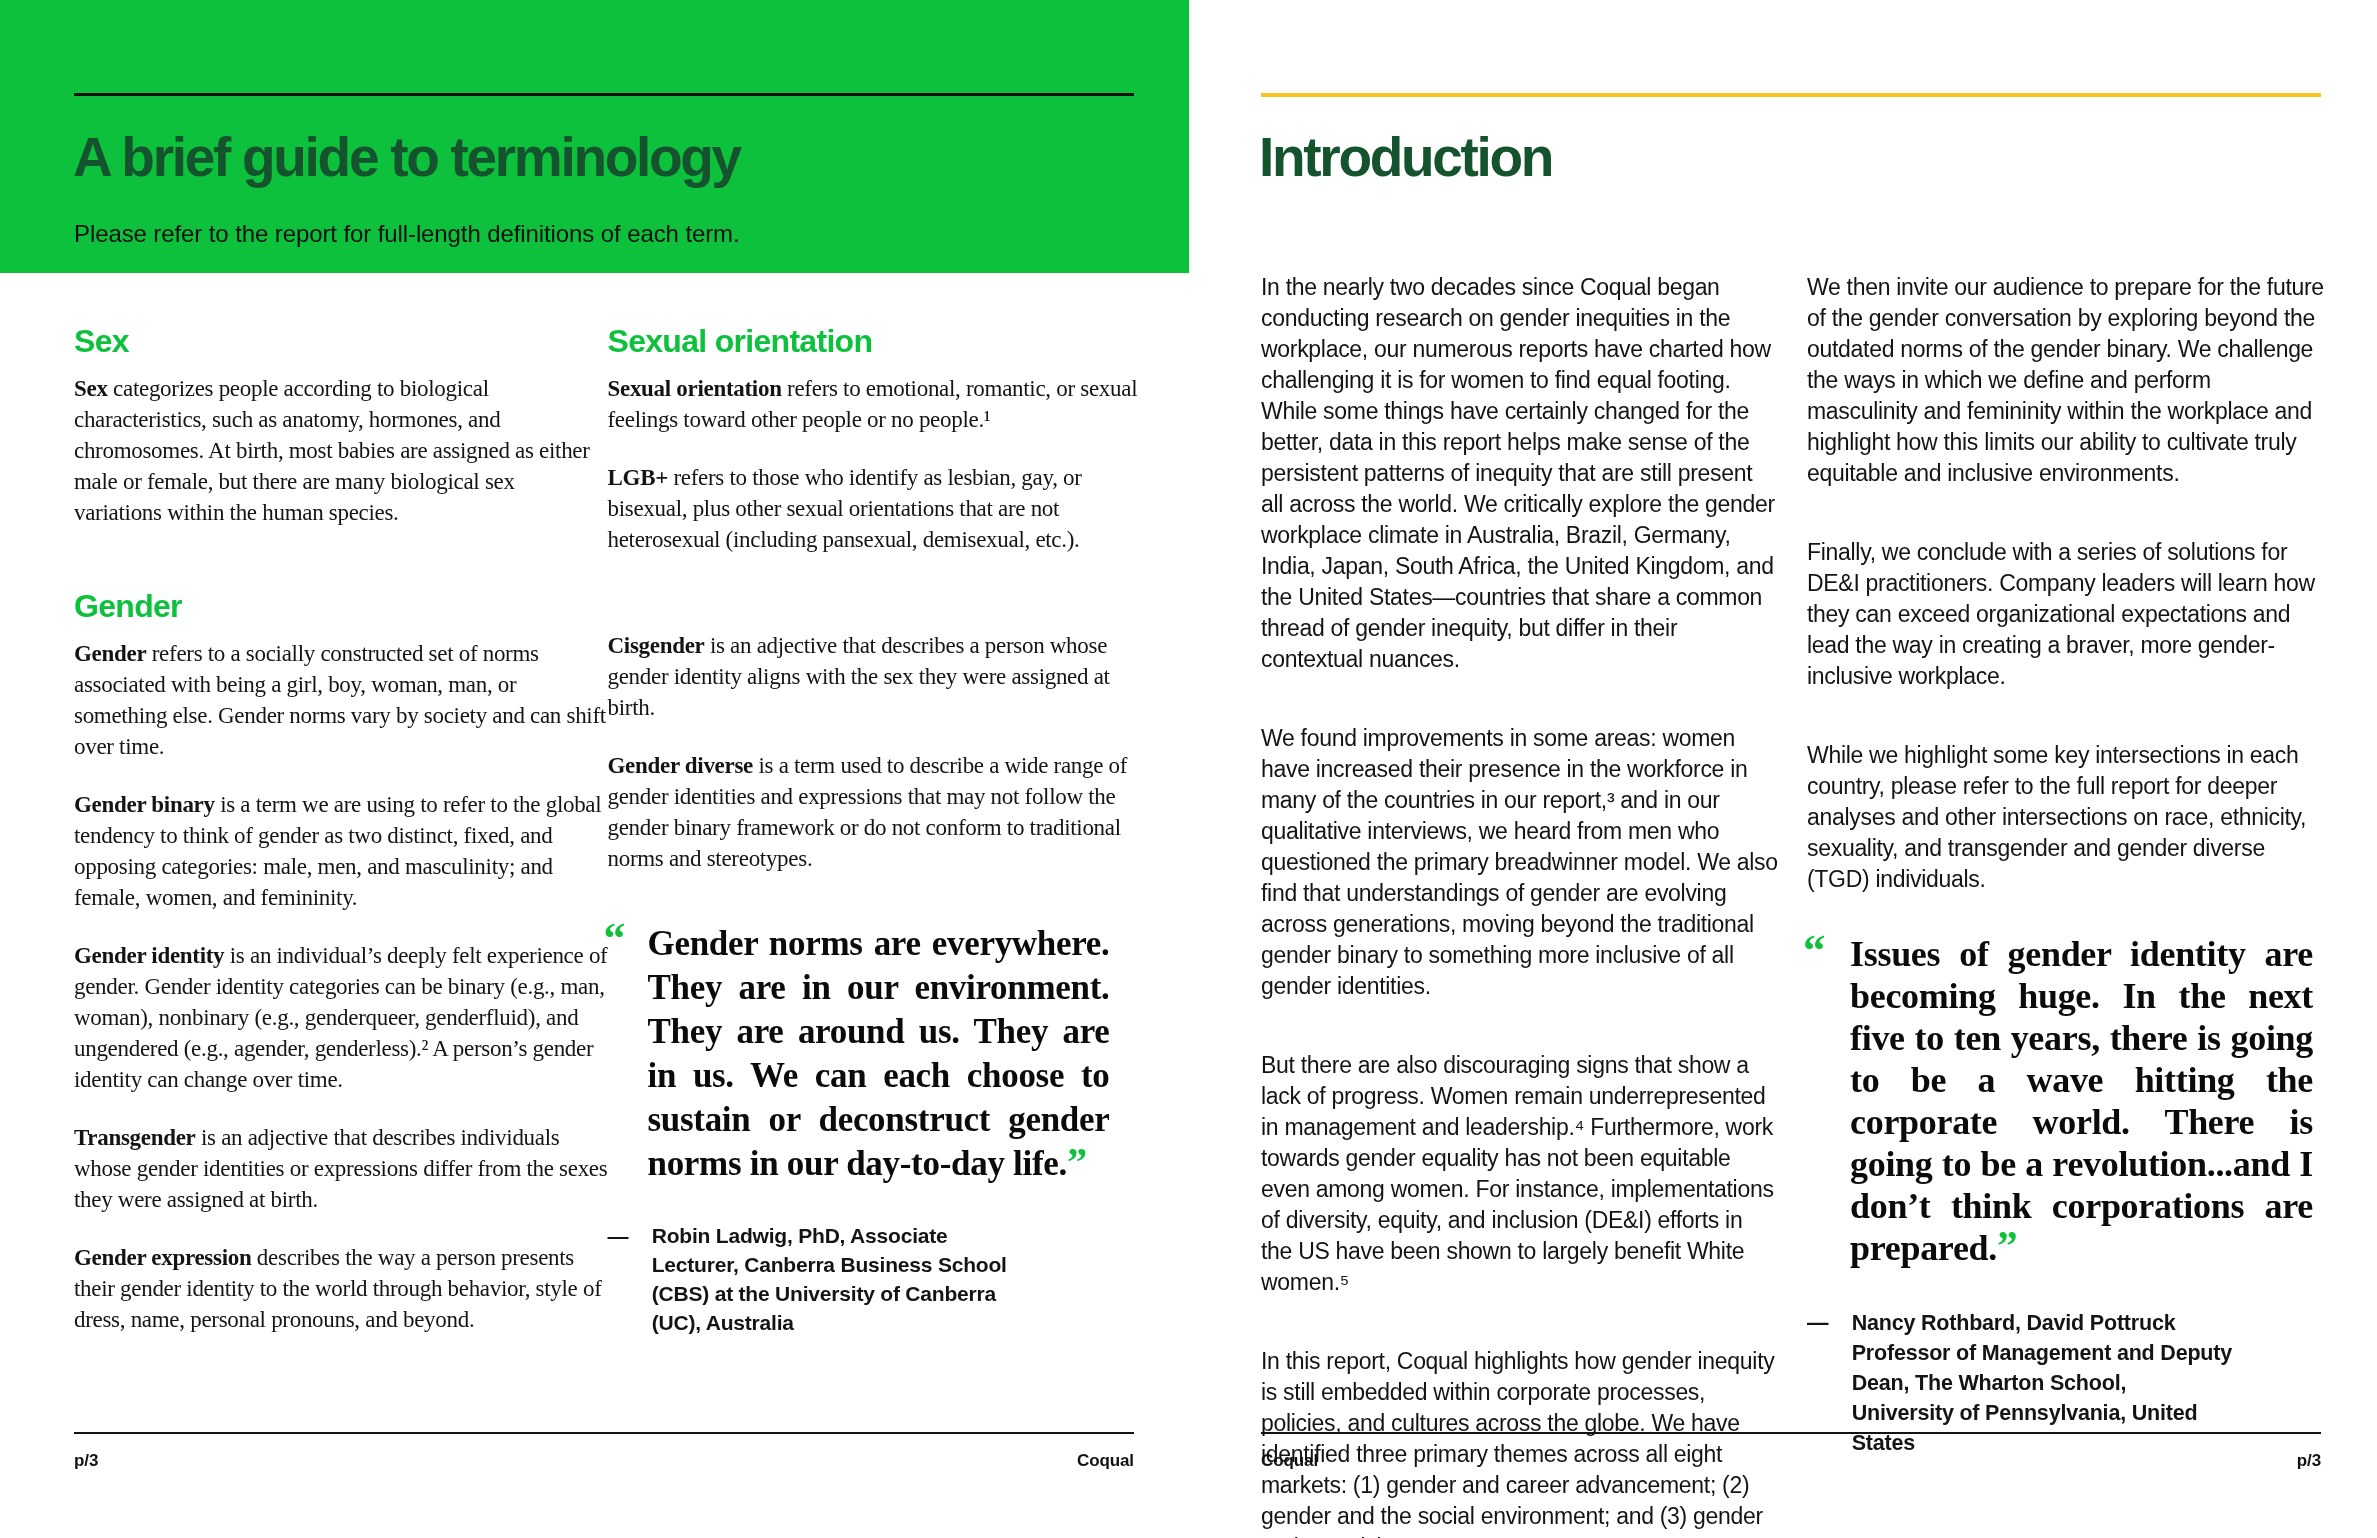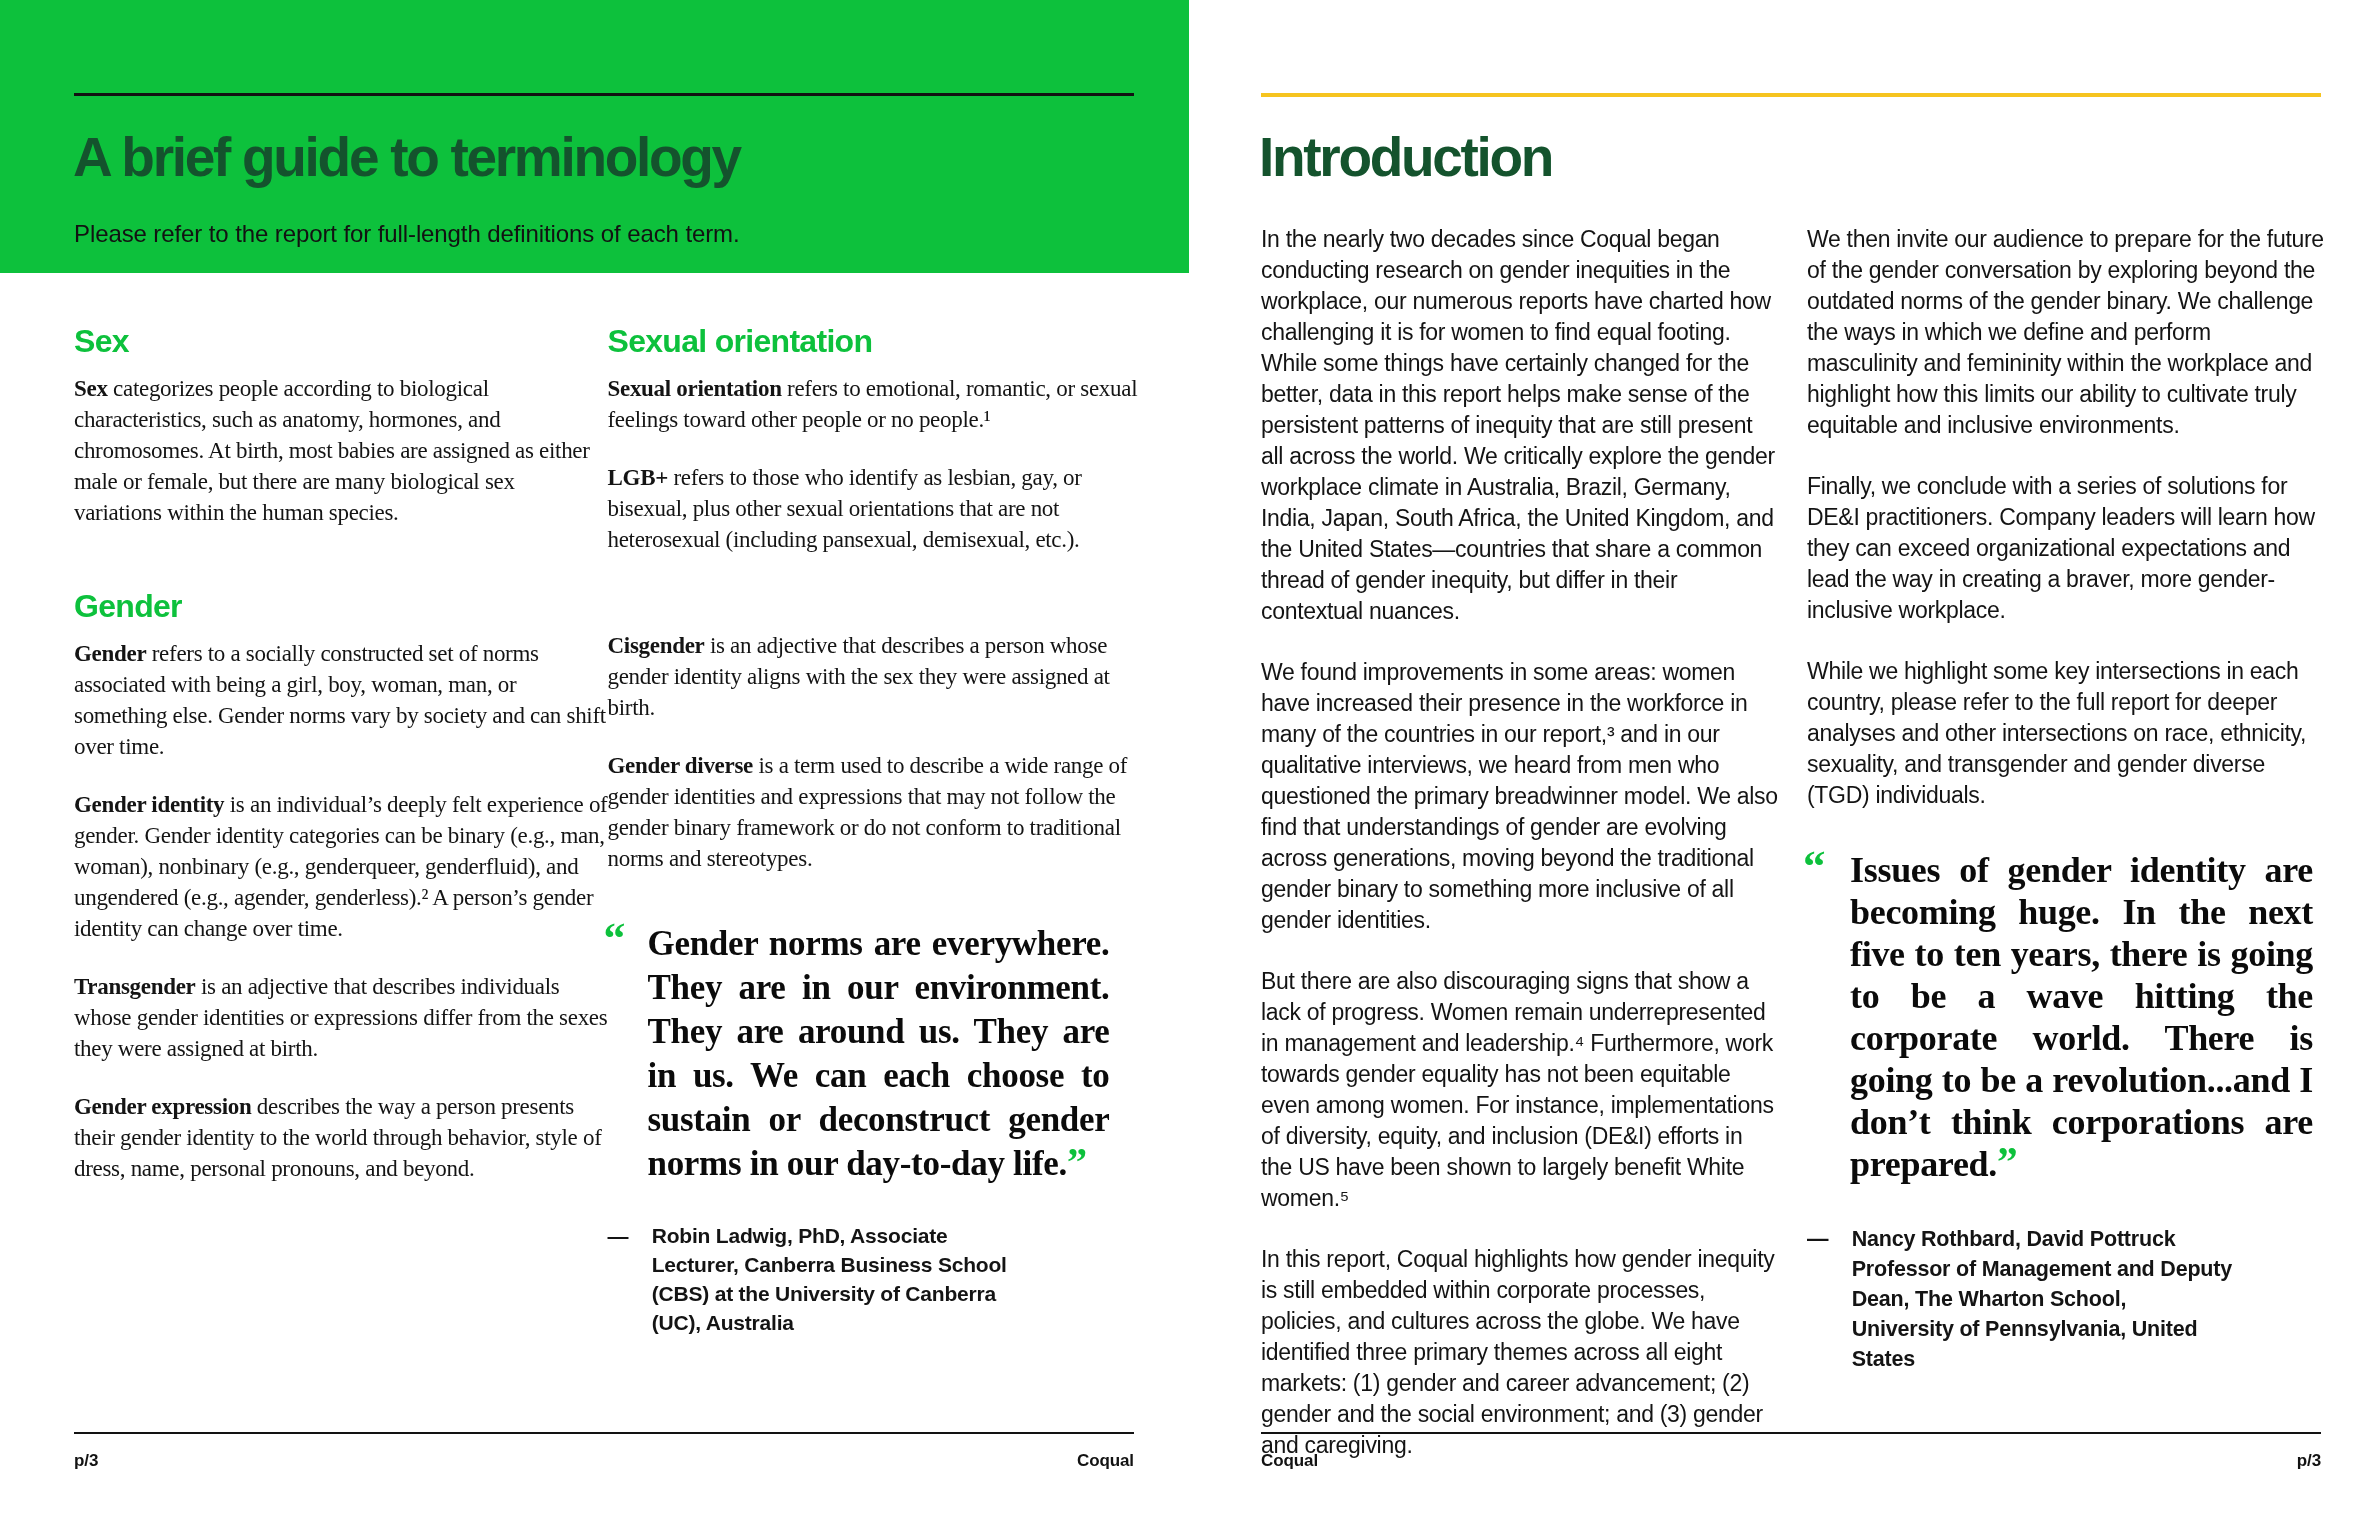--- a/index.html
+++ b/index.html
@@ -51,21 +51,21 @@
     font-size:32px; font-weight:700; letter-spacing:-0.7px;
     color:var(--green,#0DC13C); margin-bottom:13px;
   }
   .gap-top { margin-top:60px; }
 
   .def, .body-par {
     font-size:23px; line-height:31px; letter-spacing:-0.3px; color:#141414;
   }
   .def { margin-bottom:27px;font-family:Liberation Serif, serif; }
   .def strong { font-weight:700; }
-  .body-par { margin-bottom:30px; }
+  .body-par { margin-bottom:30px;margin-top:48px; }
   .cis-gap { margin-top:75px; }
 
   
   .pull-quote {
     position:relative; font-family:"Liberation Serif","DejaVu Serif",serif;
     font-weight:700; color:#0b0b0b; text-align:justify;
   }
   .pull-quote-left  { margin-top:48px; padding-left:40px; max-width:502px;
                       font-size:35px; line-height:44px; letter-spacing:-0.3px; }
   .pull-quote-right { margin-top:38px; padding-left:43px; max-width:506px;
@@ -107,20 +107,21 @@
     </header>
 
     <main class="columns columns-left">
 
       <section class="col">
         <h3 class="term-heading">Sex</h3>
         <p class="def"><strong>Sex</strong><span> categorizes people according to biological characteristics, such as anatomy, hormones, and chromosomes. At birth, most babies are assigned as either male or female, but there are many biological sex variations within the human species.</span></p>
 
         <h3 class="term-heading gap-top">Gender</h3>
         <p class="def"><strong>Gender</strong><span> refers to a socially constructed set of norms associated with being a girl, boy, woman, man, or something else. Gender norms vary by society and can shift over time.</span></p>
+        <p class="def"><strong>Gender binary</strong><span> is a term we are using to refer to the global tendency to think of gender as two distinct, fixed, and opposing categories: male, men, and masculinity; and female, women, and femininity.</span></p>
         <p class="def"><strong>Gender identity</strong><span> is an individual’s deeply felt experience of gender. Gender identity categories can be binary (e.g., man, woman), nonbinary (e.g., genderqueer, genderfluid), and ungendered (e.g., agender, genderless).² A person’s gender identity can change over time.</span></p>
         <p class="def"><strong>Transgender</strong><span> is an adjective that describes individuals whose gender identities or expressions differ from the sexes they were assigned at birth.</span></p>
         <p class="def"><strong>Gender expression</strong><span> describes the way a person presents their gender identity to the world through behavior, style of dress, name, personal pronouns, and beyond.</span></p>
       </section>
 
       <section class="col">
         <h3 class="term-heading">Sexual orientation</h3>
         <p class="def"><strong>Sexual orientation</strong><span> refers to emotional, romantic, or sexual feelings toward other people or no people.¹</span></p>
         <p class="def"><strong>LGB+</strong><span> refers to those who identify as lesbian, gay, or bisexual, plus other sexual orientations that are not heterosexual (including pansexual, demisexual, etc.).</span></p>
         <p class="def cis-gap"><strong>Cisgender</strong><span> is an adjective that describes a person whose gender identity aligns with the sex they were assigned at birth.</span></p>

